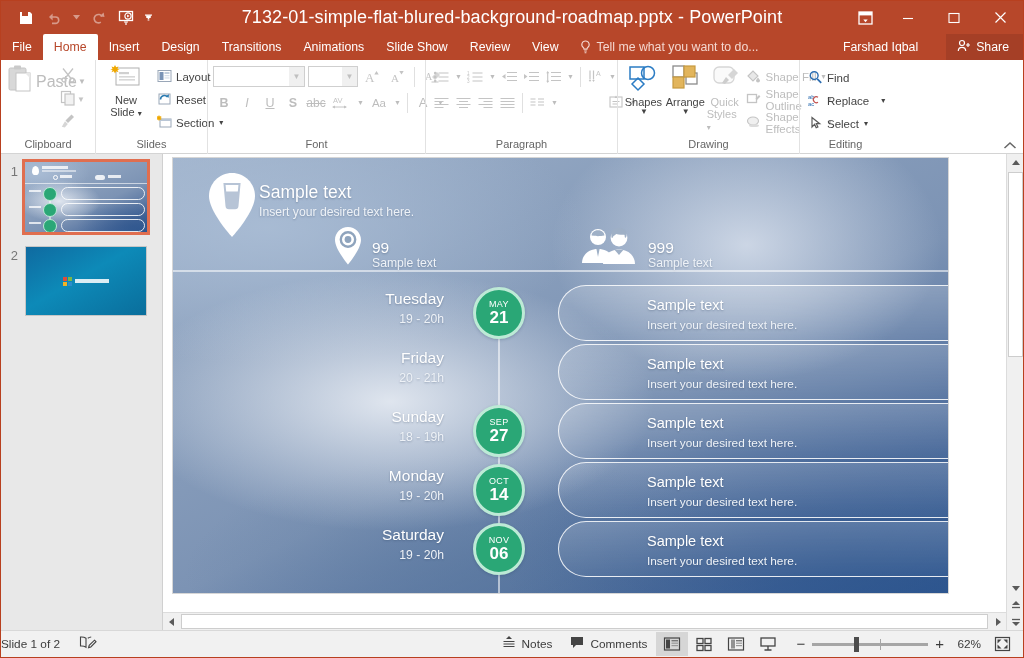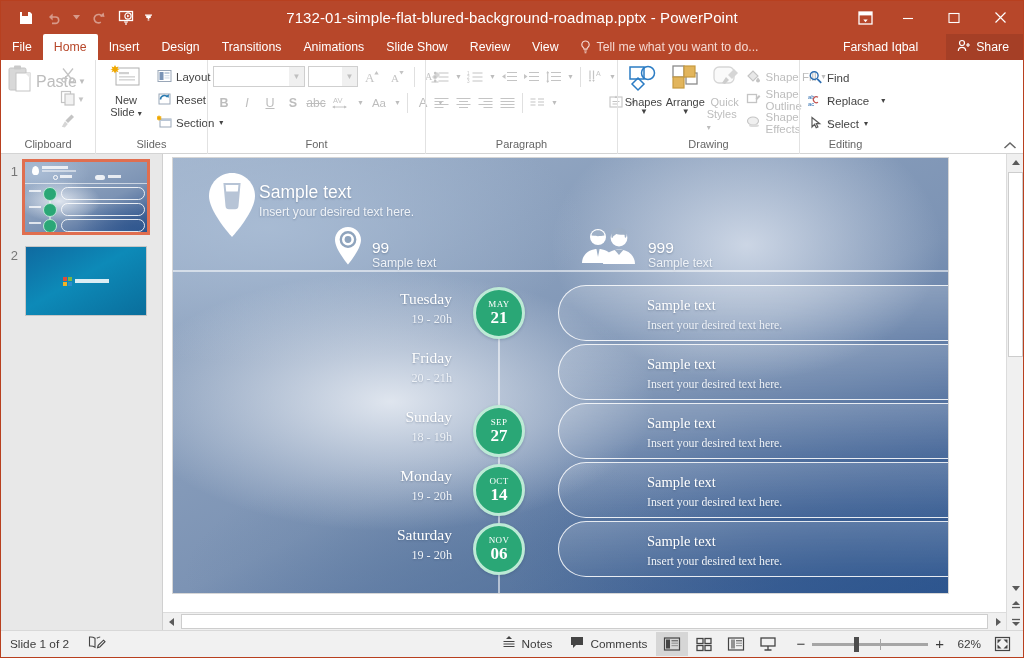--- a/index.html
+++ b/index.html
@@ -25,21 +25,21 @@
   .qat { display: flex; align-items: center; padding-left: 12px; gap: 2px; }
   .qat-btn {
     width: 26px; height: 24px; display: flex; align-items: center; justify-content: center;
     color: #fff;
   }
   .qat-btn svg { display: block; }
   .qat-dim { opacity: .45; }
   .qat-caret { width: 14px; height: 24px; display:flex; align-items:center; justify-content:center; }
   .title-text {
     position: absolute; left: 0; right: 0; text-align: center;
-    font-size: 15px; color: #fff; pointer-events: none; letter-spacing: .1px;
+    font-size: 18px; color: #fff; pointer-events: none; letter-spacing: .1px;
   }
   .win-ctrls { margin-left: auto; display: flex; align-items: center; height: 33px; }
   .win-btn {
     width: 46px; height: 33px; display: flex; align-items: center; justify-content: center;
     color: #fff;
   }
   .ribbon-display { width: 40px; }
 
   
   .tabbar {
@@ -169,21 +169,21 @@
   }
   .stat { position: absolute; display: flex; align-items: center; gap: 9px; }
   .stat .num { color: #fff; font-size: 15.5px; line-height: 16px; text-shadow: 0 1px 2px rgba(40,60,90,.35); margin-top: 16px;}
   .stat .cap { color: #eef2f7; font-size: 12.2px; line-height: 15px; text-shadow: 0 1px 2px rgba(40,60,90,.3);}
   .stat .txt { display: flex; flex-direction: column; }
   .head-rule {
     position: absolute; left: 0; right: 0; top: 112px; height: 2px;
     background: rgba(255,255,255,.55);
   }
 
-  .tl-row { position: absolute; left: 0; right: 0; height: 59px; font-family: Liberation Serif, serif; }
+  .tl-row { position: absolute; left: 0; right: 8px; height: 59px; }
   .tl-day {
     position: absolute; right: 496px; text-align: right; width: 200px; top: 6px;
     color: #fff; font-size: 15.5px; text-shadow: 0 1px 2px rgba(40,60,90,.35);
   }
   .tl-time {
     position: absolute; right: 496px; text-align: right; width: 200px; top: 28px;
     color: #eef2f7; font-size: 12.2px; text-shadow: 0 1px 2px rgba(40,60,90,.3);
   }
   .tl-circle {
     position: absolute; left: 300px; top: 3px; width: 52px; height: 52px; border-radius: 50%;
@@ -228,21 +228,21 @@
     position: absolute; left: 162px; right: 17px; bottom: 0; height: 18px;
     background: #f0f0f0; border-top: 1px solid #dcdcdc; display: flex; align-items: center;
   }
   .hthumb { flex: 1; height: 15px; background: #fff; border: 1px solid #cdcdcd; margin: 0 1px; }
 
   
   .statusbar {
     height: 27px; flex: 0 0 27px; background: #f1f1f1; border-top: 1px solid #d8d8d8;
     display: flex; align-items: center; font-size: 11.8px; color: #3c3c3c;
   }
-  .sb-left { display: flex; align-items: center; gap: 19px; padding-left: 9px; }
+  .sb-left { display: flex; align-items: center; gap: 19px; }
   .sb-right { margin-left: auto; display: flex; align-items: center; padding-right: 8px; gap: 0; }
   .sb-item { display: flex; align-items: center; gap: 6px; padding: 0 9px; height: 24px; }
   .view-btn {
     width: 32px; height: 24px; display: flex; align-items: center; justify-content: center;
   }
   .view-btn.active { background: #d6d6d6; }
   .zoom-wrap { display: flex; align-items: center; gap: 7px; padding: 0 8px 0 12px; }
   .zoom-track { width: 116px; height: 3px; background: #a6a6a6; position: relative; }
   .zoom-knob { position: absolute; left: 42px; top: -6px; width: 5px; height: 15px; background: #4c4c4c; }
   .zoom-mid { position: absolute; left: 68px; top: -4px; width: 1px; height: 11px; background: #a6a6a6; }

